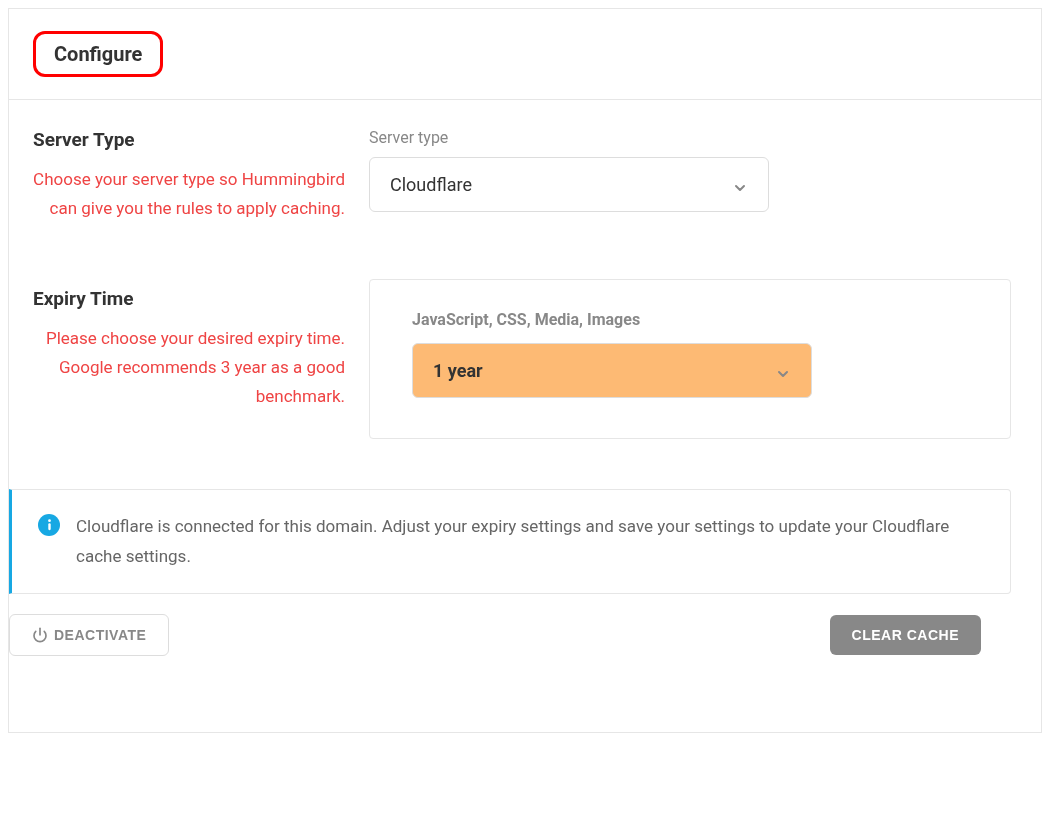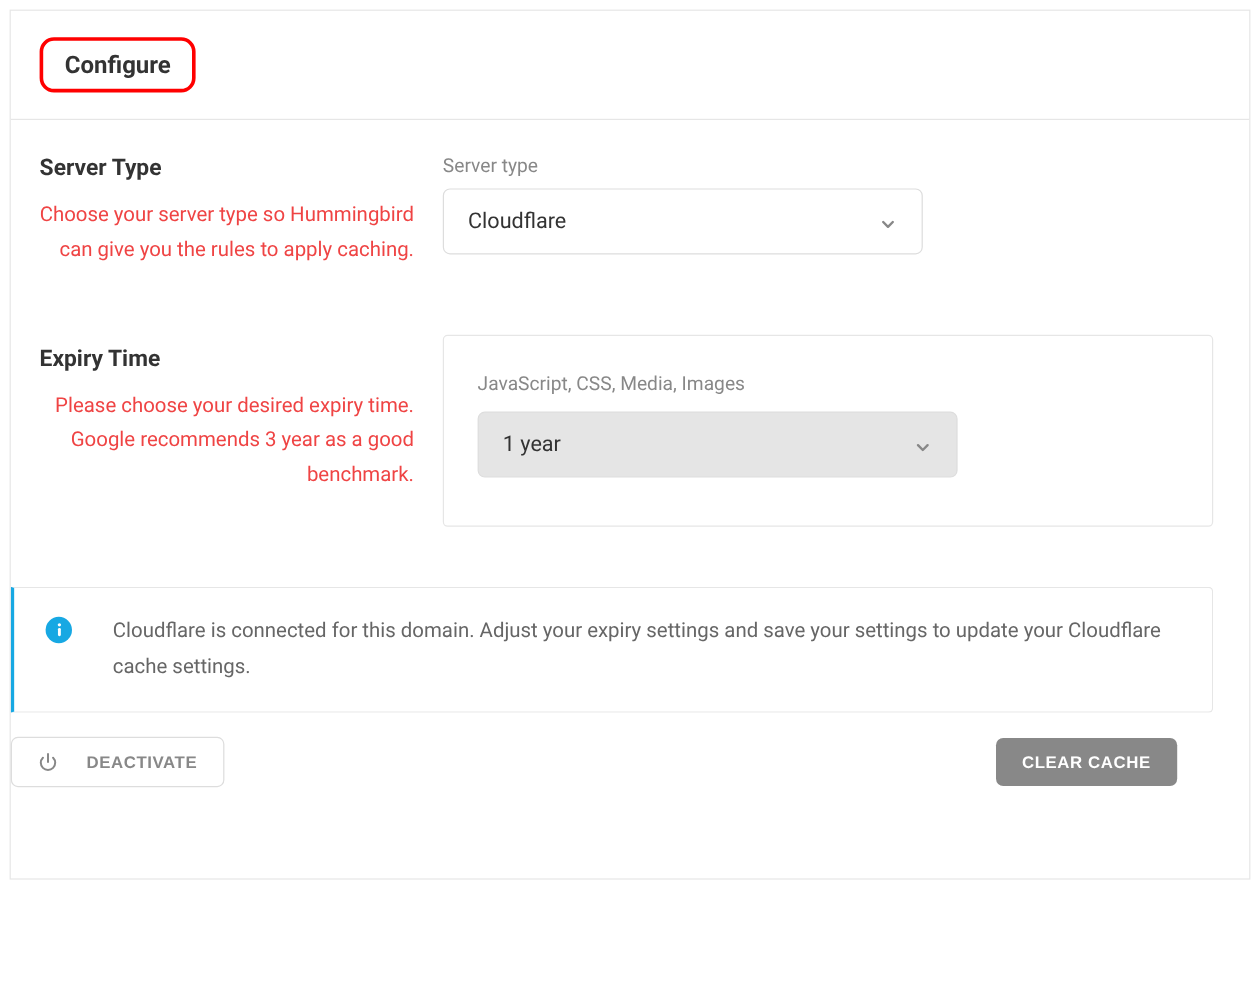--- a/index.html
+++ b/index.html
@@ -79,48 +79,49 @@
       color: #333;
       background: #fff;
       border: 1px solid #ddd;
       border-radius: 6px;
       cursor: pointer;
       display: flex;
       align-items: flex-end;
       justify-content: space-between;
     }
     .select-grey {
-      background: #e5e5e5;
+      background: #fdba74;
     }
     .chevron {
       width: 16px;
       height: 16px;
       display: inline-block;
     }
     .chevron svg {
       width: 16px;
       height: 16px;
     }
     .expiry-box {
       border: 1px solid #e6e6e6;
       border-radius: 4px;
-      padding: 30px 42px 40px 28px;
+      padding: 30px 42px 40px 42px;
+      font-weight: bold;
     }
     .expiry-label {
       font-size: 16px;
       color: #888;
       margin-bottom: 14px;
     }
     .notice-box {
       border: 1px solid #e6e6e6;
       border-left: 3px solid #17a8e3;
       border-radius: 0 4px 4px 0;
       padding: 22px 26px;
       display: flex;
-      gap: 34px;
+      gap: 16px;
     }
     .notice-icon {
       width: 22px;
       height: 22px;
       border-radius: 50%;
       background: #17a8e3;
       flex-shrink: 0;
       display: flex;
       align-items: center;
       justify-content: center;
@@ -137,21 +138,21 @@
     }
     .button-row {
       display: flex;
       justify-content: space-between;
       align-items: center;
       padding: 20px 30px 0 0;
     }
     .btn {
       display: inline-flex;
       align-items: center;
-      gap: 24px;
+      gap: 6px;
       padding: 12px 22px;
       border-radius: 6px;
       font-size: 14px;
       font-weight: 700;
       letter-spacing: 0.5px;
       cursor: pointer;
       border: none;
     }
     .btn-ghost {
       background: #fff;

